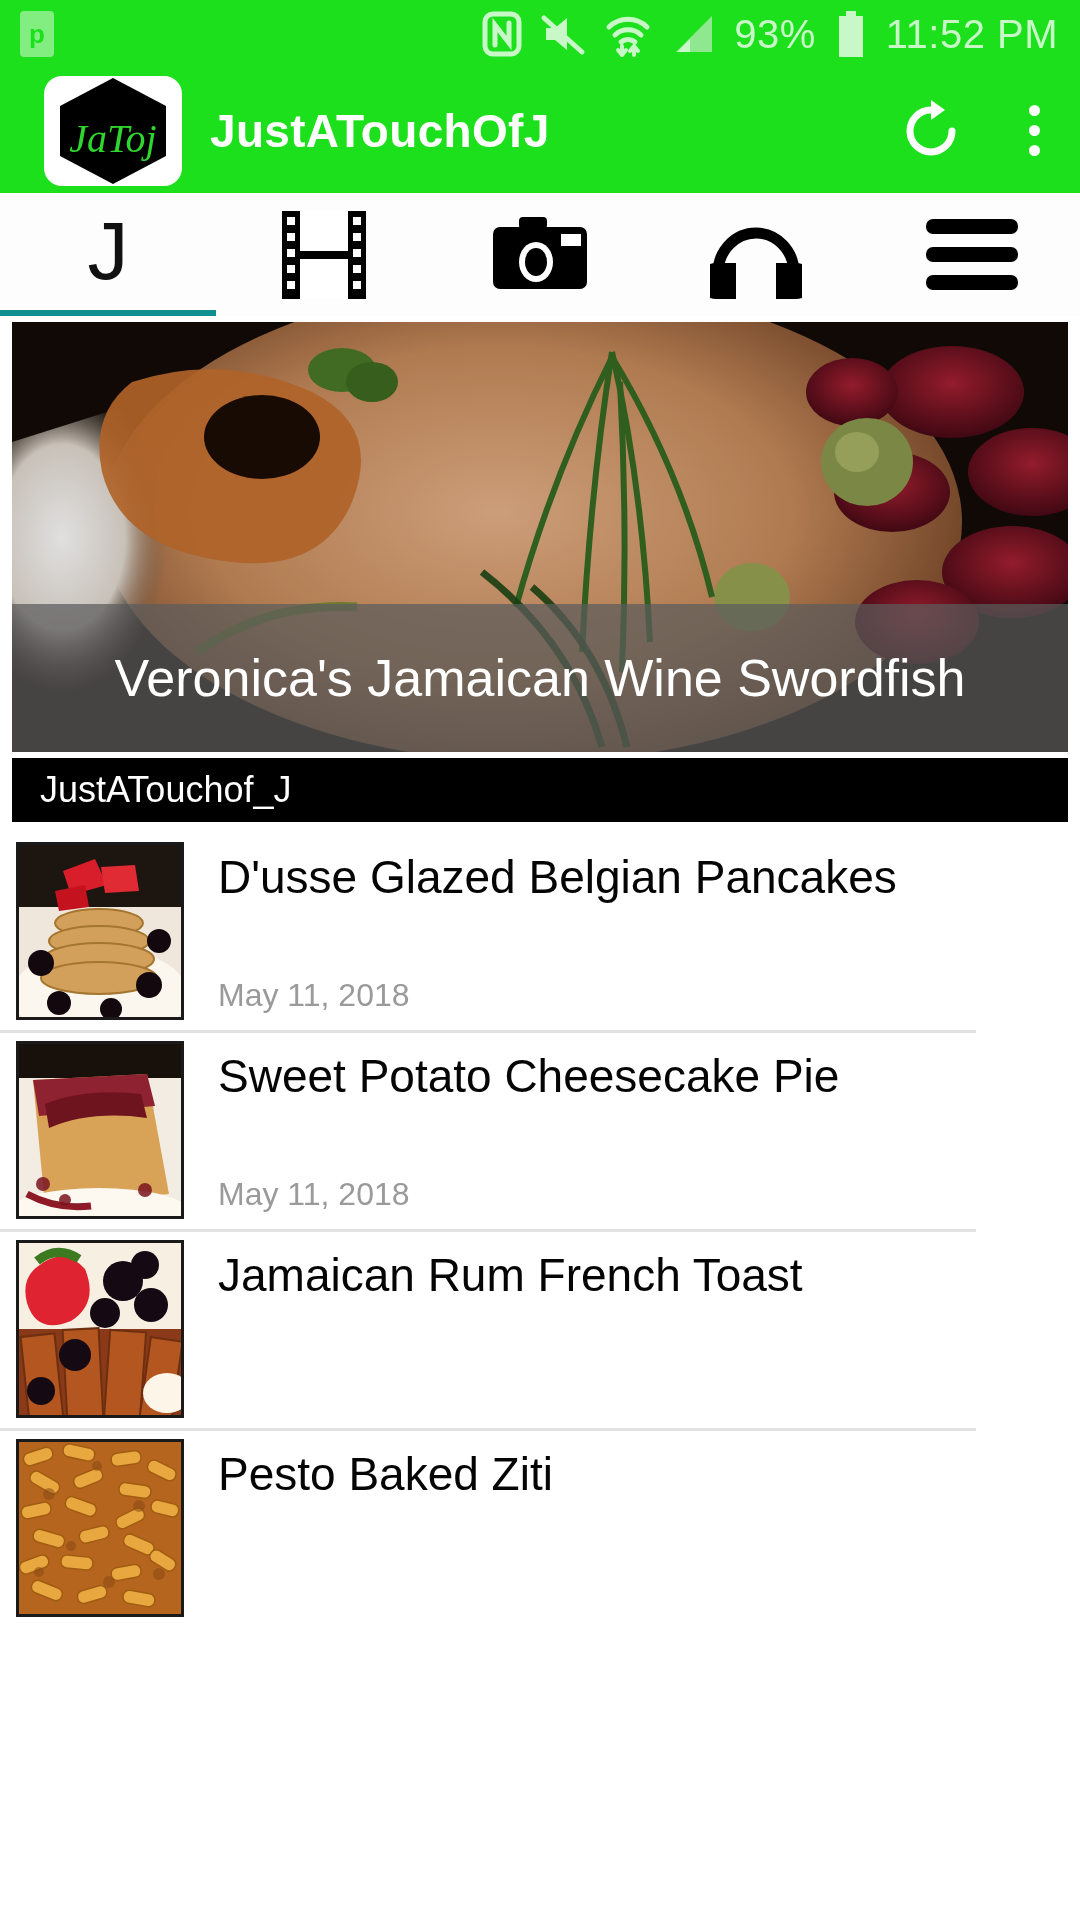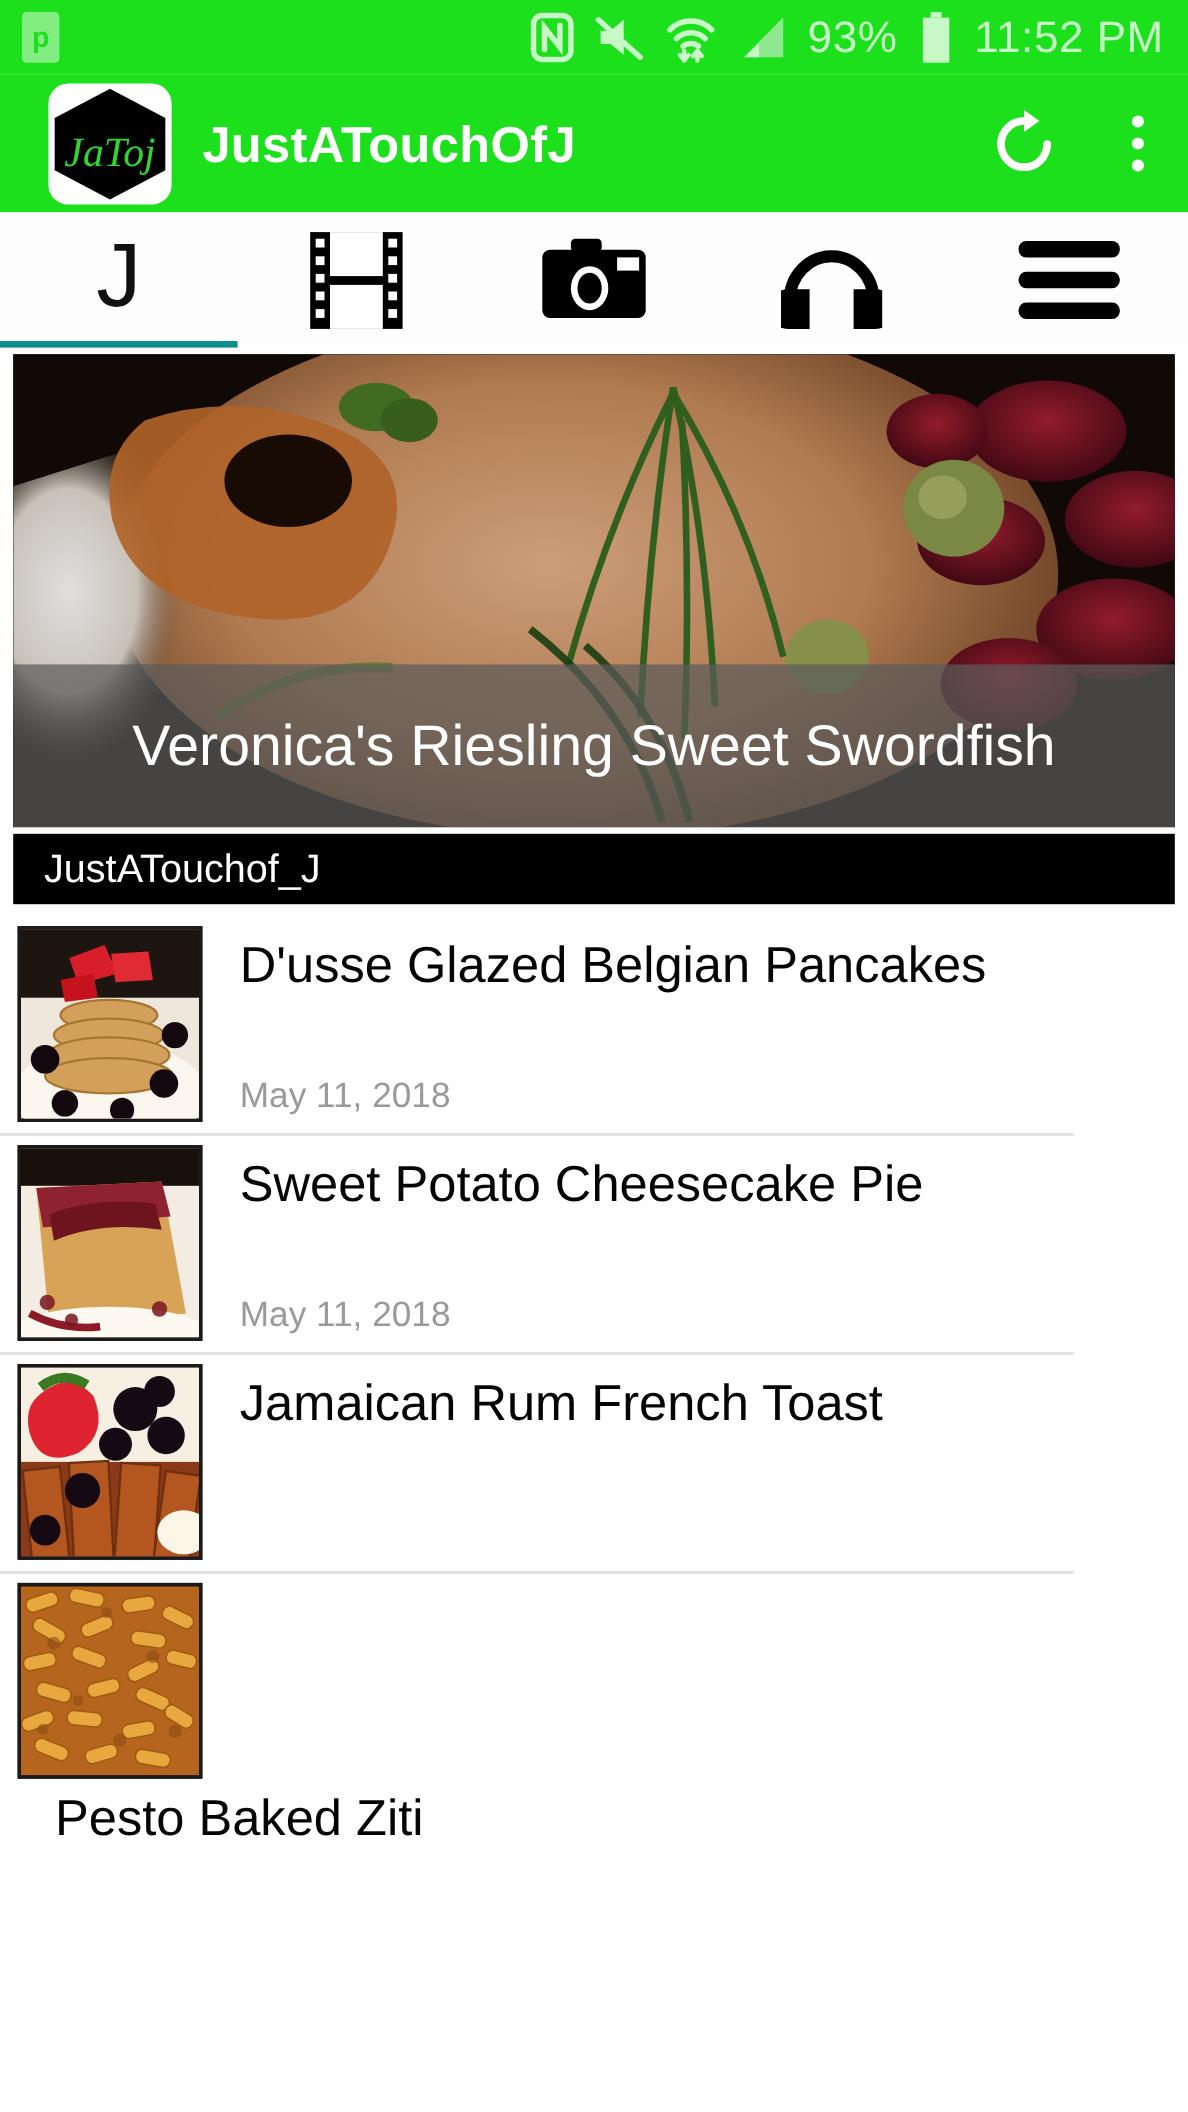--- a/index.html
+++ b/index.html
@@ -35,21 +35,21 @@
   .sb-battery{ display:flex; align-items:flex-end; }
 
   
   .app-bar{
     height:125px; width:1080px;
     background:#1ce01c;
     display:flex; align-items:center;
     padding:0 26px 0 44px;
   }
   .logo{
-    width:112px; height:110px;
+    width:138px; height:110px;
     background:#ffffff; border-radius:18px;
     display:flex; align-items:center; justify-content:center;
     flex:0 0 auto; overflow:hidden;
   }
   .app-title{
     color:#ffffff; font-size:46px; font-weight:bold;
     margin-left:28px; letter-spacing:.3px; white-space:nowrap;
   }
   .appbar-actions{ margin-left:auto; display:flex; align-items:center; gap:50px; }
   .icon-btn{ display:flex; align-items:center; justify-content:center; cursor:pointer; }
@@ -106,21 +106,21 @@
   .author-name{ color:#ffffff; font-size:36px; }
 
   
   .post-list{ width:976px; margin-top:12px; }
   .post-row{
     display:flex; align-items:flex-start;
     border-bottom:3px solid #e2e2e2;
     padding:8px 0 10px 16px; min-height:198px;
     background:#fff; cursor:pointer; position:relative;
   }
-  .post-row:last-child{ border-bottom:none;flex-direction:column; }
+  .post-row:last-child{ border-bottom:none; }
   .thumb{
     width:168px; height:178px; flex:0 0 auto;
     border:3px solid #1a1a1a; overflow:hidden; position:relative;
     background:#2a1a10;
   }
   .post-body{
     flex:1 1 auto; padding-left:34px; display:flex;
     flex-direction:column; justify-content:space-between;
     align-self:stretch; padding-bottom:6px; padding-top:10px;
   }
@@ -311,21 +311,21 @@
         <path d="M608 60 q8 150 2 290"></path>
       </g>
       <g stroke="#1d4714" stroke-width="7" fill="none" opacity=".9">
         <path d="M470 250 q90 70 120 175"></path>
         <path d="M520 265 q70 60 95 160"></path>
       </g>
       <rect width="1056" height="430" fill="#000" opacity=".12"></rect>
     </svg>
   </div>
   <div class="hero-overlay">
-    <div class="hero-title">Veronica's Riesling Sweet Swordfish</div>
+    <div class="hero-title">Veronica's Jamaican Wine Swordfish</div>
   </div>
 </div>
 
 <div class="author-bar">
   <span class="author-name">JustATouchof_J</span>
 </div>
 
 <div class="post-list">
 
   <div class="post-row">

